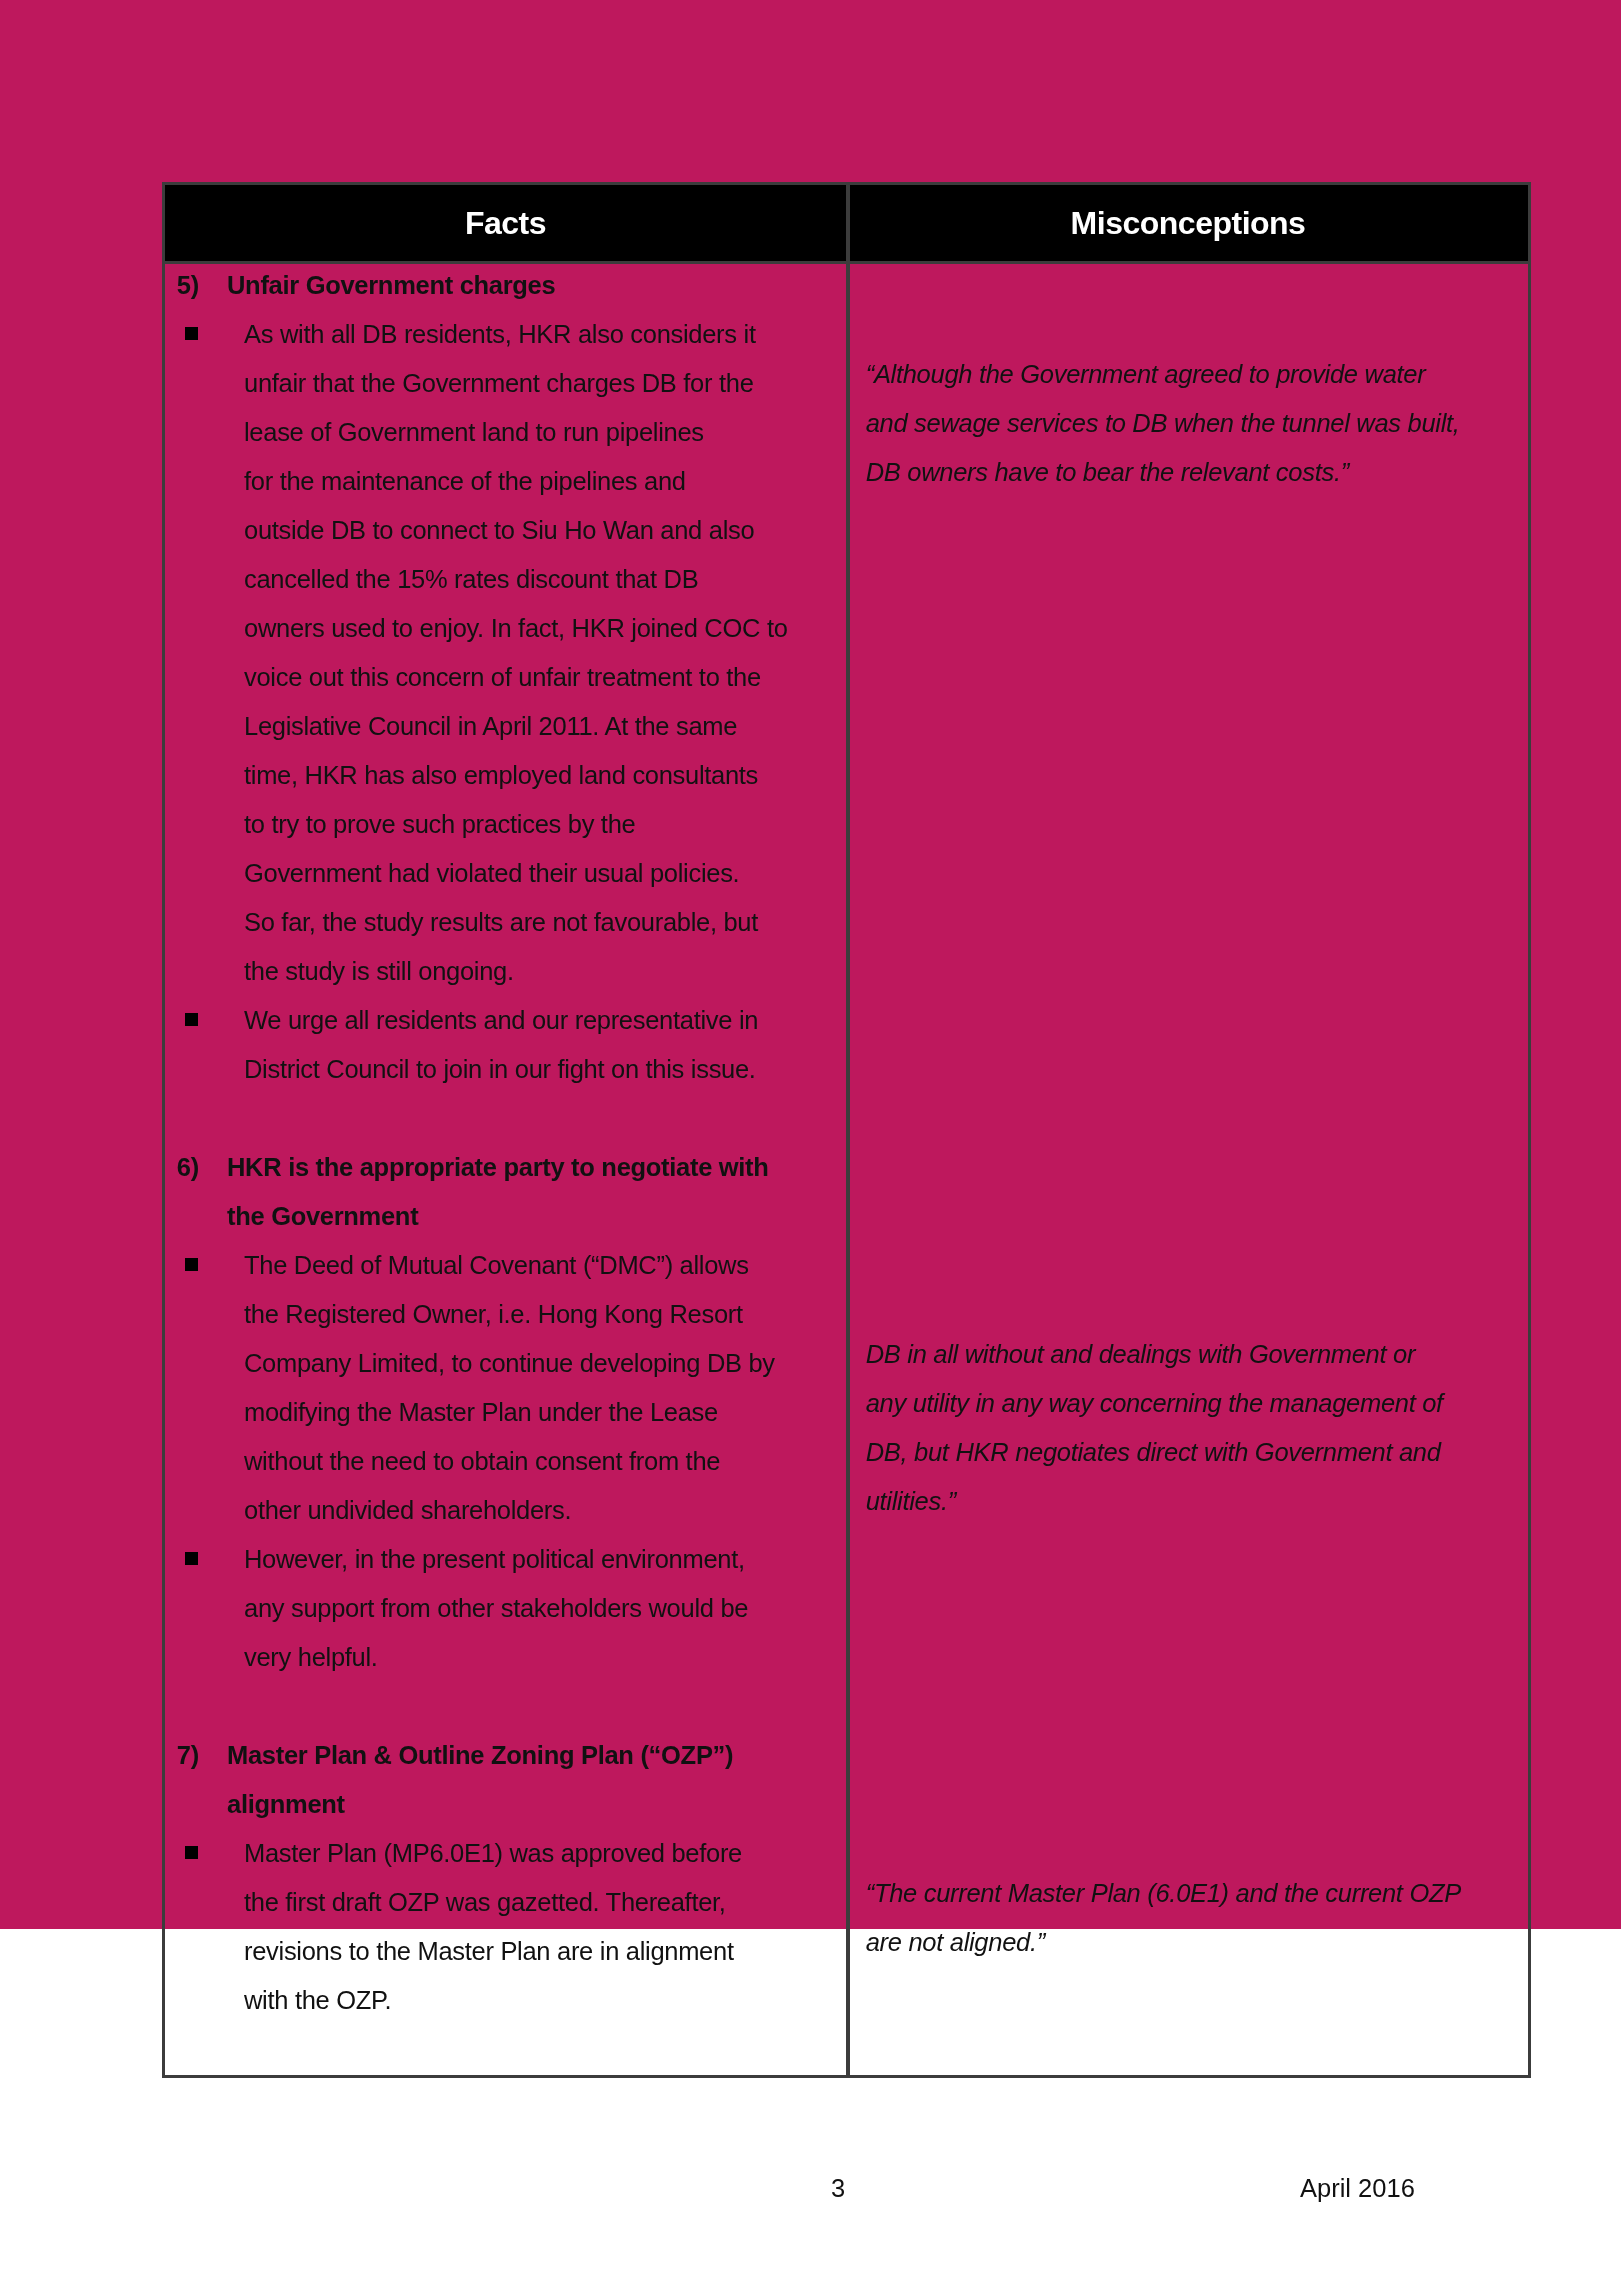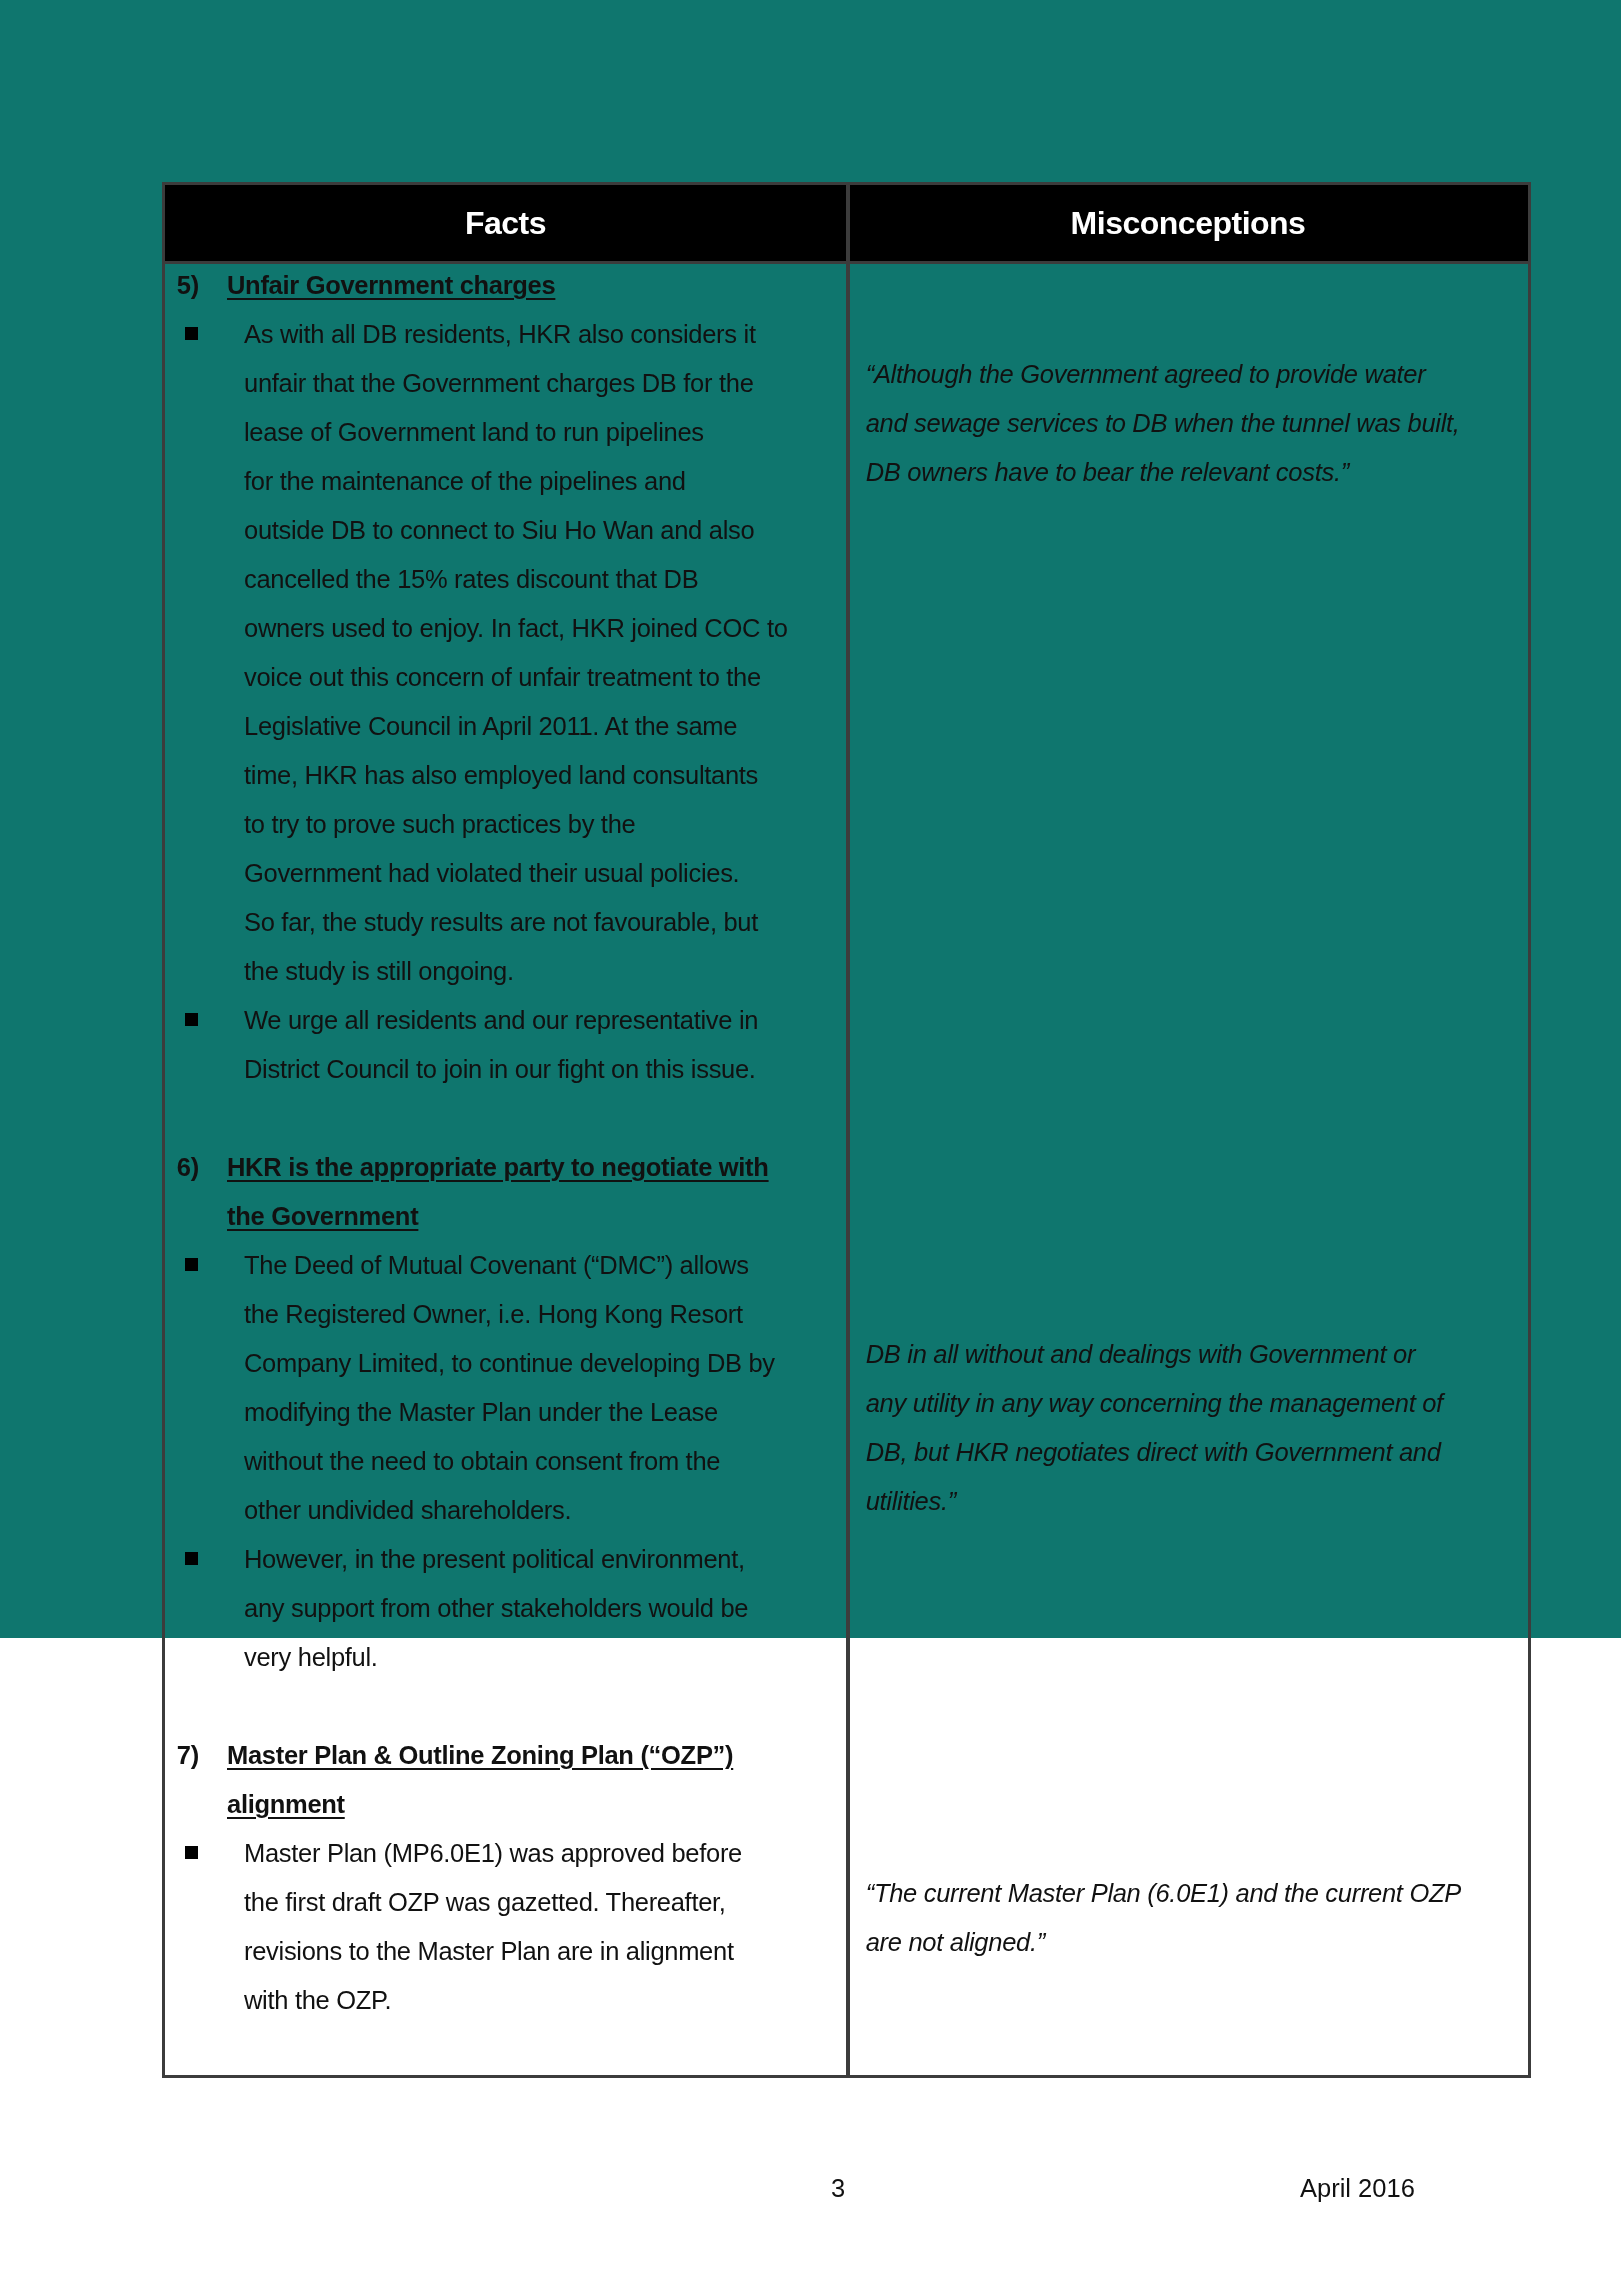--- a/index.html
+++ b/index.html
@@ -1,37 +1,37 @@
 <!DOCTYPE html>
 <html><head>
 <meta charset="utf-8">
 <style>
   html, body { margin: 0; padding: 0; background: #ffffff; }
   body { width: 1621px; height: 2293px; position: relative; overflow: hidden;
          font-family: "Liberation Sans", "DejaVu Sans", sans-serif; color: #111; }
-  .page { position: absolute; left: 0; top: 0; width: 1621px; height: 1638px; background: #0f766e; }
+  .page { position: absolute; left: 0; top: 0; width: 1621px; height: 1929px; background: #be185d; }
 
   .table { position: absolute; left: 162px; top: 182px; width: 1369px; height: 1896px;
            box-sizing: border-box; border: 3.9px solid #3c3c3c; }
   .thead { position: absolute; left: 0; top: 0; width: 100%; height: 76px; background: #000;
            border-bottom: 3.9px solid #3c3c3c; box-sizing: content-box; }
   .th { position: absolute; top: 0; height: 76px; line-height: 76px; text-align: center;
         color: #fff; font-weight: bold; font-size: 32px; letter-spacing: -0.5px; }
   .th.facts { left: 0; width: 681px; }
   .th.misc { left: 685px; width: 676px; }
   .vdiv { position: absolute; left: 681px; top: 0; width: 3.9px; height: 100%; background: #3c3c3c; }
 
   .col { position: absolute; top: 76px; }
   .col.left { left: 0; width: 681px; }
   .col.right { left: 685px; width: 676px; margin-top: 40px; }
 
   .line { height: 49px; line-height: 49px; font-size: 25.5px; white-space: nowrap; position: relative; letter-spacing: -0.3px; }
   .heading { font-weight: bold; }
   .heading .num { position: absolute; left: 11.8px; }
-  .heading .title { position: absolute; left: 62px; text-decoration: underline; text-decoration-thickness: 2px; text-underline-offset: 3.9px; }
+  .heading .title { position: absolute; left: 62px; text-decoration-thickness: 2px; text-underline-offset: 3.9px; }
   .bullet-line .sq { position: absolute; left: 19.6px; top: 16.7px; width: 13.7px; height: 13.7px; background: #000; }
   .bullet-line .txt, .cont-line .txt { position: absolute; left: 79px; }
   .quote { font-style: italic; padding-left: 15.7px; }
 
   .footer-page { position: absolute; left: 831px; top: 2174px; font-size: 25.5px; }
   .footer-date { position: absolute; left: 1300px; top: 2174px; font-size: 25.5px; text-align: right; }
 </style>
 </head>
 <body>
 

